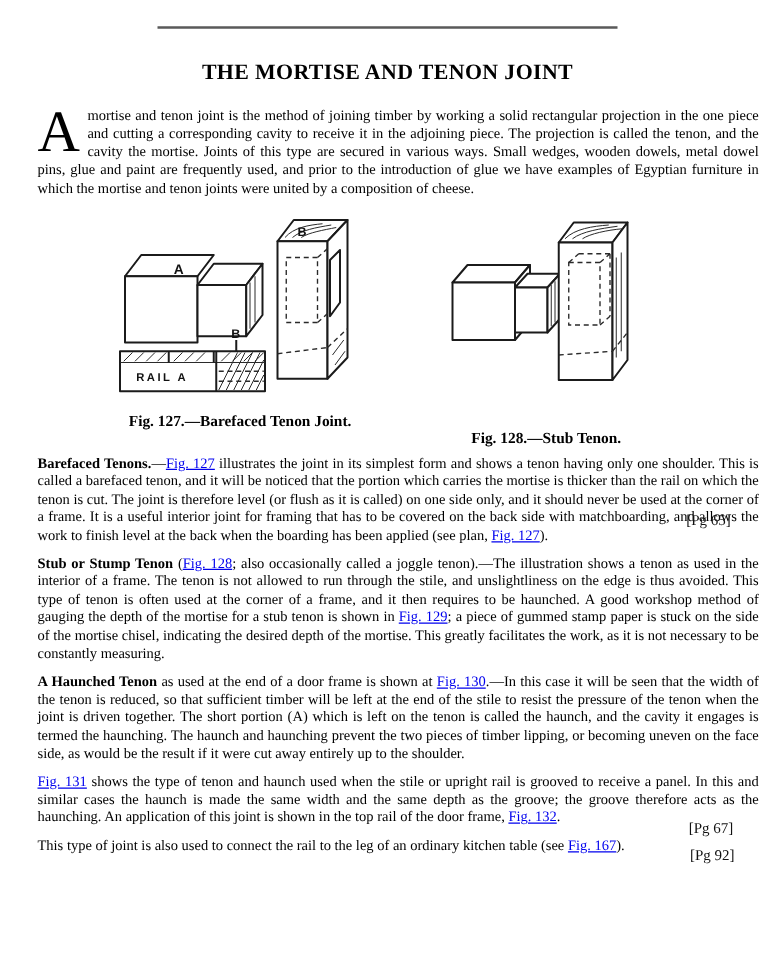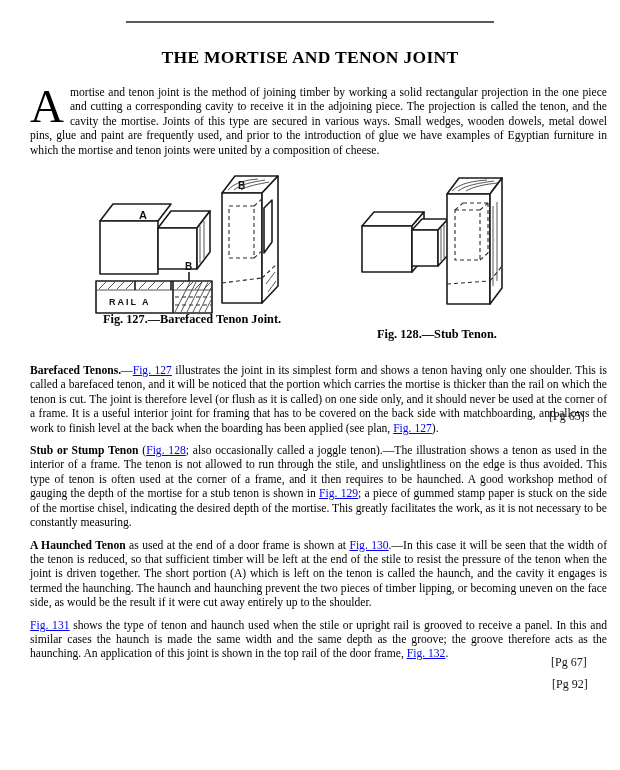--- a/index.html
+++ b/index.html
@@ -42,22 +42,22 @@
   .figures{position:relative;height:200px;margin-top:6px;}
   .fig{position:absolute;}
   .fig127{left:95px;top:2px;}
   .fig128{left:360px;top:0px;}
   .caption{
     position:absolute;
     font-weight:bold;
     font-size:12.3px;
     white-space:nowrap;
   }
-  .cap127{left:103px;top:148px;}
-  .cap128{left:377px;top:163px;}
+  .cap127{left:103px;top:166px;}
+  .cap128{left:377px;top:179px;}
   .pagenum{
     position:absolute;
     font-size:12px;
     line-height:12px;
     color:#111;
     white-space:nowrap;
     margin-top:10px;
   }
   .pg1{left:549px;top:400px;}
   .pg2{left:552px;top:668px;}
@@ -140,18 +140,19 @@
   </div>
 
   <p class="body-text"><b>Barefaced Tenons.</b>—<a class="fig-link" href="#">Fig. 127</a> illustrates the joint in its simplest form and shows a tenon having only one shoulder. This is called a barefaced tenon, and it will be noticed that the portion which carries the mortise is thicker than the rail on which the tenon is cut. The joint is therefore level (or flush as it is called) on one side only, and it should never be used at the corner of a frame. It is a useful interior joint for framing that has to be covered on the back side with matchboarding, and allows the work to finish level at the back when the boarding has been applied (see plan, <a class="fig-link" href="#">Fig. 127</a>).</p>
 
   <p class="body-text"><b>Stub or Stump Tenon</b> (<a class="fig-link" href="#">Fig. 128</a>; also occasionally called a joggle tenon).—The illustration shows a tenon as used in the interior of a frame. The tenon is not allowed to run through the stile, and unslightliness on the edge is thus avoided. This type of tenon is often used at the corner of a frame, and it then requires to be haunched. A good workshop method of gauging the depth of the mortise for a stub tenon is shown in <a class="fig-link" href="#">Fig. 129</a>; a piece of gummed stamp paper is stuck on the side of the mortise chisel, indicating the desired depth of the mortise. This greatly facilitates the work, as it is not necessary to be constantly measuring.</p>
 
   <p class="body-text"><b>A Haunched Tenon</b> as used at the end of a door frame is shown at <a class="fig-link" href="#">Fig. 130</a>.—In this case it will be seen that the width of the tenon is reduced, so that sufficient timber will be left at the end of the stile to resist the pressure of the tenon when the joint is driven together. The short portion (A) which is left on the tenon is called the haunch, and the cavity it engages is termed the haunching. The haunch and haunching prevent the two pieces of timber lipping, or becoming uneven on the face side, as would be the result if it were cut away entirely up to the shoulder.</p>
 
   <p class="body-text"><a class="fig-link" href="#">Fig. 131</a> shows the type of tenon and haunch used when the stile or upright rail is grooved to receive a panel. In this and similar cases the haunch is made the same width and the same depth as the groove; the groove therefore acts as the haunching. An application of this joint is shown in the top rail of the door frame, <a class="fig-link" href="#">Fig. 132</a>.</p>
 
+  <p class="body-text">This type of joint is also used to connect the rail to the leg of an ordinary kitchen table (see <a class="fig-link" href="#">Fig. 167</a>).</p>
 
   <span class="pagenum pg1">[Pg 65]</span>
   <span class="pagenum pg2">[Pg 92]</span>
   <span class="pagenum pg3">[Pg 67]</span>
 
 </div>
 
 </body></html>

